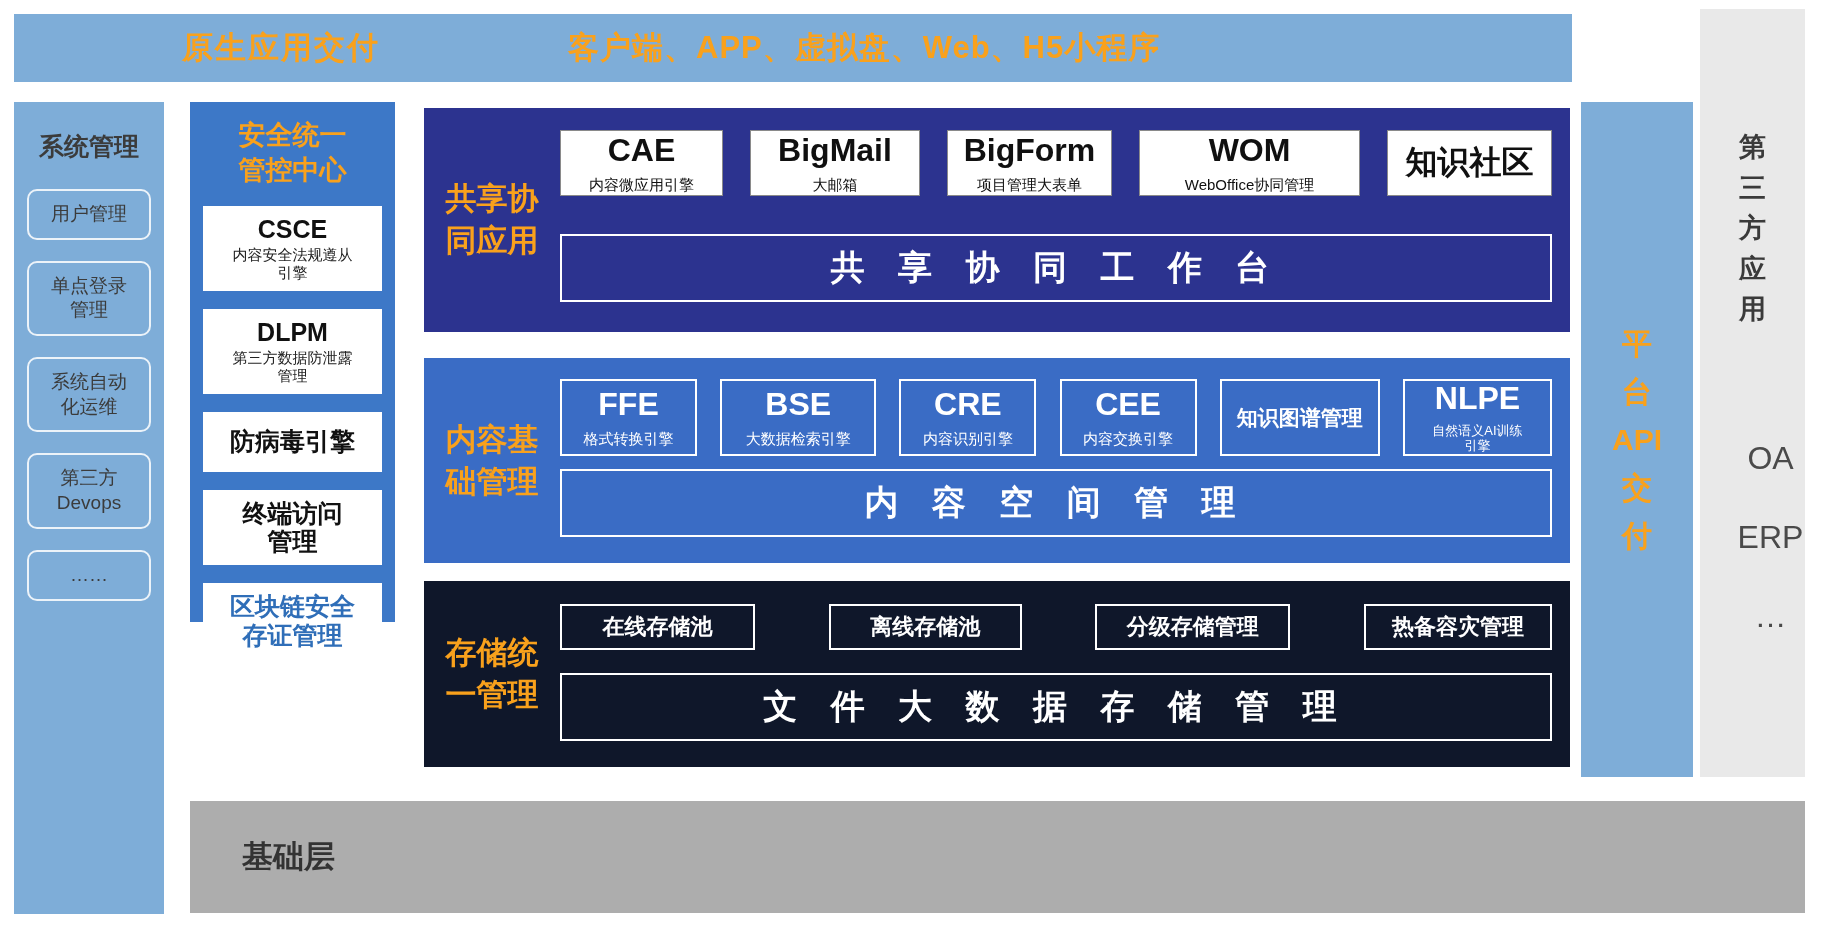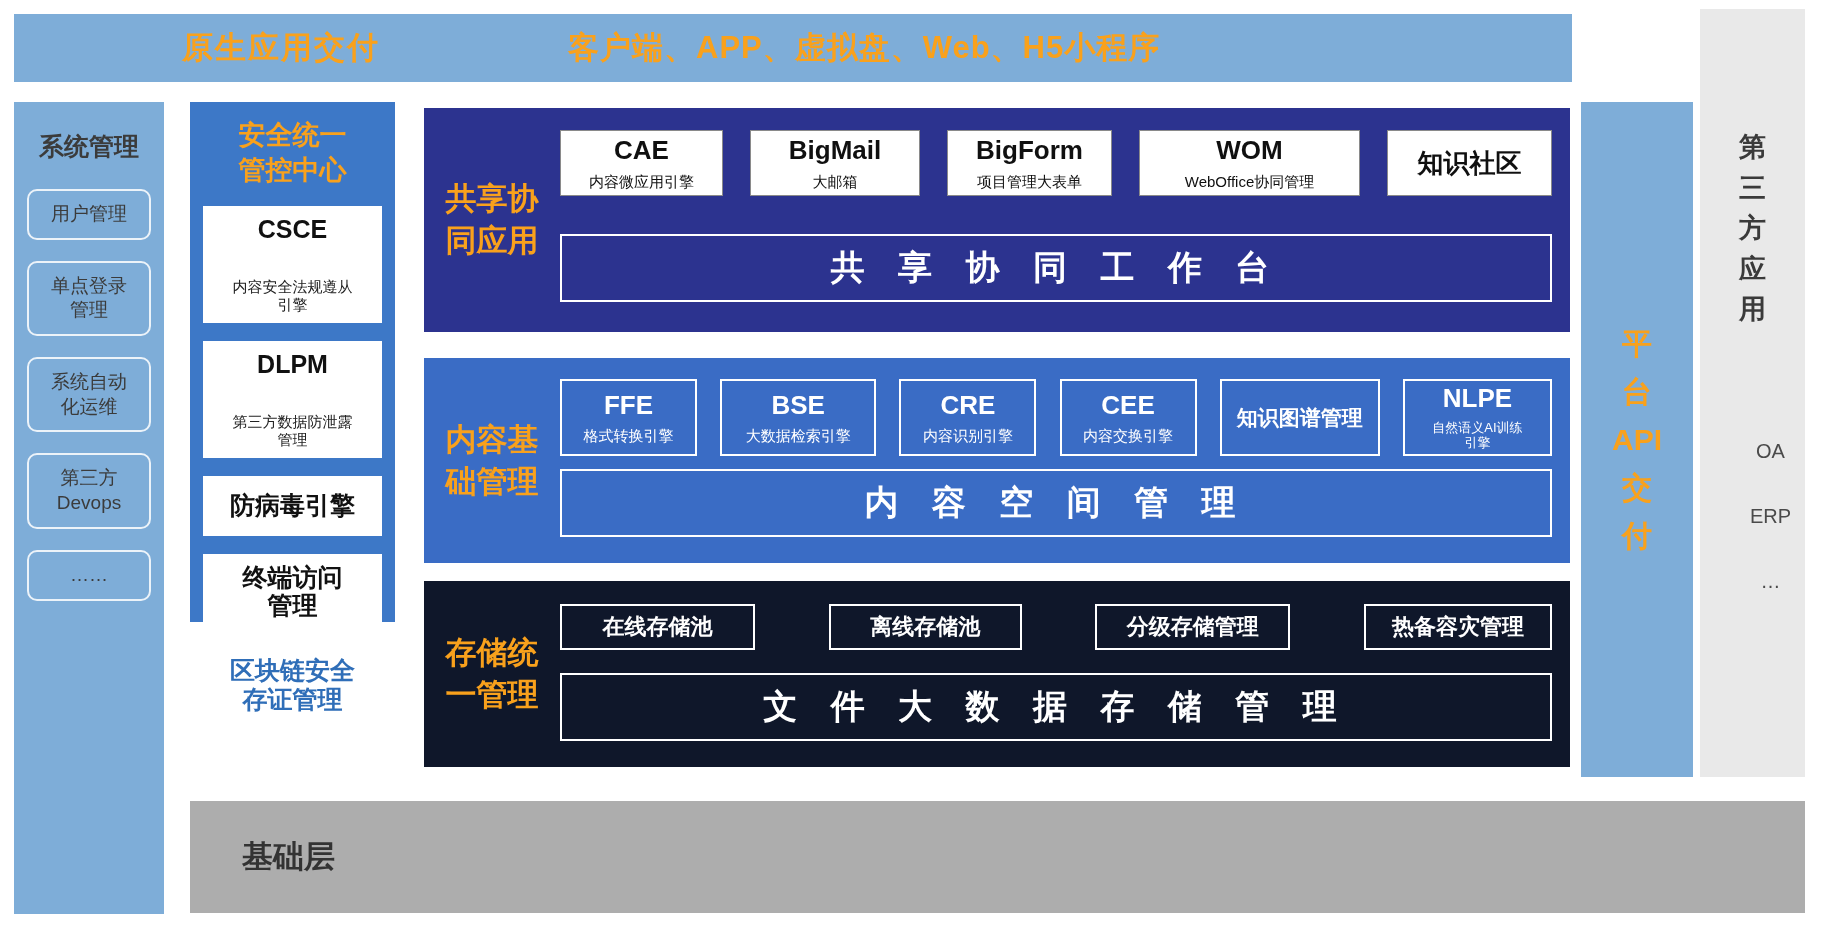--- a/index.html
+++ b/index.html
@@ -13,56 +13,56 @@
   .top-subtitle { margin-left:188px; font-size:31px; font-weight:bold; color:#F9A11C; letter-spacing:1px; }
 
   
   .left-sidebar { position:absolute; left:14px; top:102px; width:150px; height:812px; background:#7EADD8; padding-top:28px; }
   .sidebar-title { text-align:center; font-size:25px; font-weight:bold; color:#3B3B3B; margin-bottom:26px; }
   .sidebar-item { width:124px; margin:0 auto 21px; border:2px solid rgba(255,255,255,0.85); border-radius:10px; color:#3B3B3B; font-size:19px; text-align:center; padding:11px 4px; white-space:pre-line; line-height:1.3; }
 
   
   .security-col { position:absolute; left:190px; top:102px; width:205px; height:520px; background:#3D78C7; padding-top:16px; }
   .security-title { text-align:center; font-size:27px; font-weight:bold; color:#F9A11C; white-space:pre-line; line-height:1.3; margin-bottom:18px; }
-  .security-box { width:179px; margin:0 auto 18px; background:#ffffff; text-align:center; padding:9px 4px; display:flex; flex-direction:column; justify-content:center; min-height:60px;gap:32px; }
+  .security-box { width:179px; margin:0 auto 18px; background:#ffffff; text-align:center; padding:9px 4px; display:flex; flex-direction:column; justify-content:center; min-height:60px; }
   .s-name { font-size:25px; font-weight:bold; color:#111111; line-height:1.15; white-space:pre-line; }
   .s-desc { font-size:15px; color:#222222; line-height:1.2; white-space:pre-line; margin-top:2px; }
   .security-box.blue-text .s-name { color:#2F6EB8; }
 
   
   .section { position:absolute; left:424px; width:1146px; display:flex; }
   .section-share   { top:108px; height:224px; background:#2C338F; }
   .section-content { top:358px; height:205px; background:#3A6CC5; }
   .section-storage { top:581px; height:186px; background:#0f172a; }
   .section-label { width:136px; display:flex; align-items:center; justify-content:center; font-size:31px; font-weight:bold; color:#F9A11C; white-space:pre-line; line-height:1.35; text-align:left; }
   .section-body { flex:1; display:flex; flex-direction:column; padding:22px 18px 30px 0; }
   .section-content .section-body { padding-top:21px; padding-bottom:26px; }
   .section-storage .section-body { padding-top:23px; padding-bottom:26px; }
   .box-row { display:flex; justify-content:space-between; }
   .app-box { display:flex; flex-direction:column; align-items:center; justify-content:center; text-align:center; height:66px; }
   .section-content .app-box { height:77px; }
   .section-storage .app-box { height:46px; }
   .app-box.white { background:#ffffff; border:1px solid #8a8a8a; color:#101010; }
   .app-box.outline { border:2px solid #ffffff; color:#ffffff; background:transparent; }
-  .a-name { font-size:26px; font-weight:bold; line-height:1.1; }
+  .a-name { font-size:32px; font-weight:bold; line-height:1.1; }
   .a-name.mid { font-size:21px; }
   .a-name.storage { font-size:22px; }
   .a-desc { font-size:15px; line-height:1.15; white-space:pre-line; margin-top:8px; }
   .a-desc.small { font-size:13px; }
   .wide-bar { border:2px solid #ffffff; color:#ffffff; font-size:34px; font-weight:bold; display:flex; align-items:center; justify-content:center; letter-spacing:12px; margin-top:auto; height:68px; background:transparent; }
 
   
   .api-col { position:absolute; left:1581px; top:102px; width:112px; height:675px; background:#7EADD8; display:flex; flex-direction:column; align-items:center; justify-content:center; gap:18px; color:#F9A11C; font-weight:bold; }
   .api-line { font-size:30px; line-height:1; }
 
   
   .third-col { position:absolute; left:1700px; top:9px; width:105px; height:768px; background:#E9E9E9; display:flex; flex-direction:column; align-items:center; padding-top:118px; }
   .third-title-line { font-size:27px; font-weight:bold; color:#3A3A3A; line-height:1.5; }
   .third-items { margin-top:110px; display:flex; flex-direction:column; gap:42px; align-items:center; }
-  .third-item { font-size:20px; color:#4A4A4A;margin-left:36px; }
+  .third-item { font-size:32px; color:#4A4A4A;margin-left:36px; }
 
   
   .base-bar { position:absolute; left:190px; top:801px; width:1615px; height:112px; background:#ADADAD; display:flex; align-items:center; }
   .base-label { font-size:31px; font-weight:bold; color:#333333; margin-left:52px; white-space:nowrap; }
   .base-boxes { flex:1; display:flex; justify-content:space-between; align-items:center; margin:0 50px 0 42px; }
   .base-box { border:2px solid #ffffff; color:#ffffff; font-size:21px; text-align:center; white-space:pre-line; display:flex; align-items:center; justify-content:center; line-height:1.25; height:66px; }
 </style>
 </head>
 <body>
 

